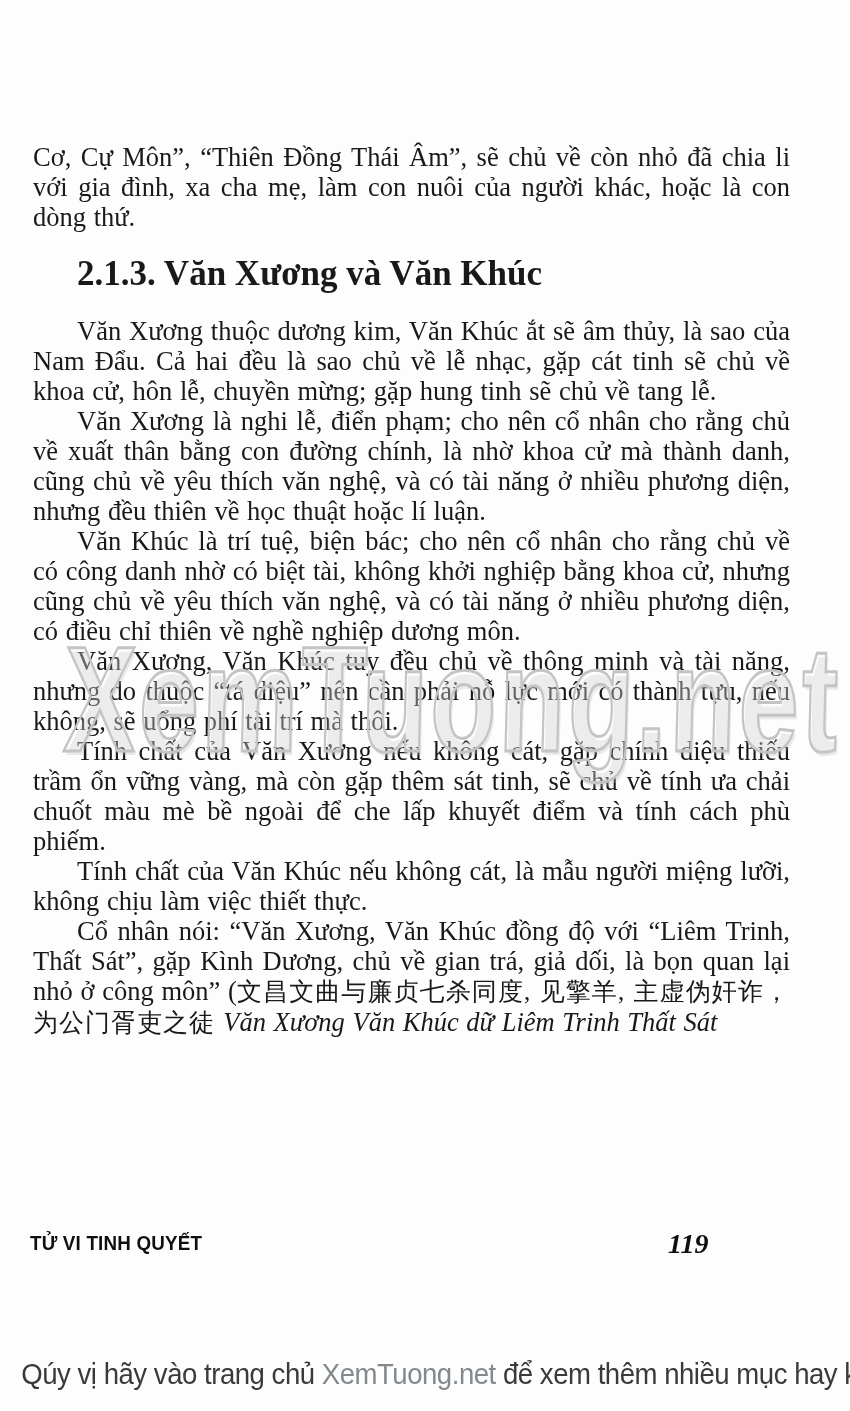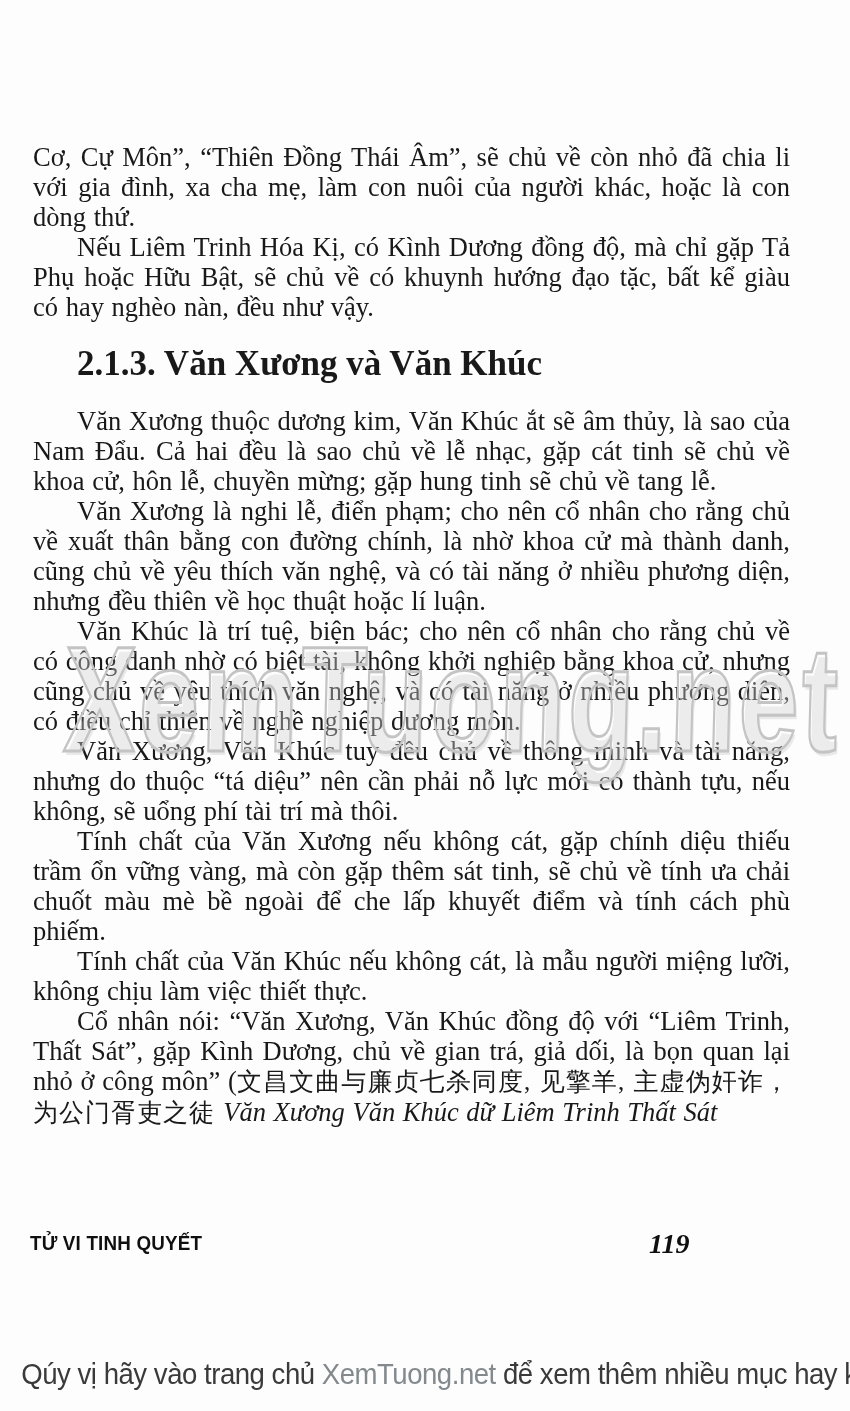--- a/index.html
+++ b/index.html
@@ -86,21 +86,21 @@
     font-weight: bold;
     font-size: 20px;
     letter-spacing: 0.2px;
     color: #0f0f0f;
     transform: scaleX(0.94);
     transform-origin: left top;
     white-space: nowrap;
   }
   .page-num {
     position: absolute;
-    left: 649px;
+    left: 668px;
     top: -4px;
     font-family: "Liberation Serif", serif;
     font-weight: bold;
     font-style: italic;
     font-size: 28px;
     color: #0f0f0f;
   }
   
   .site-banner {
     position: absolute;
@@ -125,21 +125,20 @@
 </style>
 </head>
 <body>
 
 <div class="page">
 
   <div class="watermark">XemTuong.net</div>
 
   <main class="text-block">
     <p class="para noindent">Cơ, Cự Môn”, “Thiên Đồng Thái Âm”, sẽ chủ về còn nhỏ đã chia li với gia đình, xa cha mẹ, làm con nuôi của người khác, hoặc là con dòng thứ.</p>
-    <p class="para">Nếu Liêm Trinh Hóa Kị, có Kình Dương đồng độ, mà chỉ gặp Tả Phụ hoặc Hữu Bật, sẽ chủ về có khuynh hướng đạo tặc, bất kể giàu có hay nghèo nàn, đều như vậy.</p>
 
     <h3 class="heading">2.1.3. Văn Xương và Văn Khúc</h3>
 
     <p class="para">Văn Xương thuộc dương kim, Văn Khúc ắt sẽ âm thủy, là sao của Nam Đẩu. Cả hai đều là sao chủ về lễ nhạc, gặp cát tinh sẽ chủ về khoa cử, hôn lễ, chuyền mừng; gặp hung tinh sẽ chủ về tang lễ.</p>
     <p class="para">Văn Xương là nghi lễ, điển phạm; cho nên cổ nhân cho rằng chủ về xuất thân bằng con đường chính, là nhờ khoa cử mà thành danh, cũng chủ về yêu thích văn nghệ, và có tài năng ở nhiều phương diện, nhưng đều thiên về học thuật hoặc lí luận.</p>
     <p class="para">Văn Khúc là trí tuệ, biện bác; cho nên cổ nhân cho rằng chủ về có công danh nhờ có biệt tài, không khởi nghiệp bằng khoa cử, nhưng cũng chủ về yêu thích văn nghệ, và có tài năng ở nhiều phương diện, có điều chỉ thiên về nghề nghiệp dương môn.</p>
     <p class="para">Văn Xương, Văn Khúc tuy đều chủ về thông minh và tài năng, nhưng do thuộc “tá diệu” nên cần phải nỗ lực mới có thành tựu, nếu không, sẽ uổng phí tài trí mà thôi.</p>
     <p class="para">Tính chất của Văn Xương nếu không cát, gặp chính diệu thiếu trầm ổn vững vàng, mà còn gặp thêm sát tinh, sẽ chủ về tính ưa chải chuốt màu mè bề ngoài để che lấp khuyết điểm và tính cách phù phiếm.</p>
     <p class="para">Tính chất của Văn Khúc nếu không cát, là mẫu người miệng lưỡi, không chịu làm việc thiết thực.</p>
 

